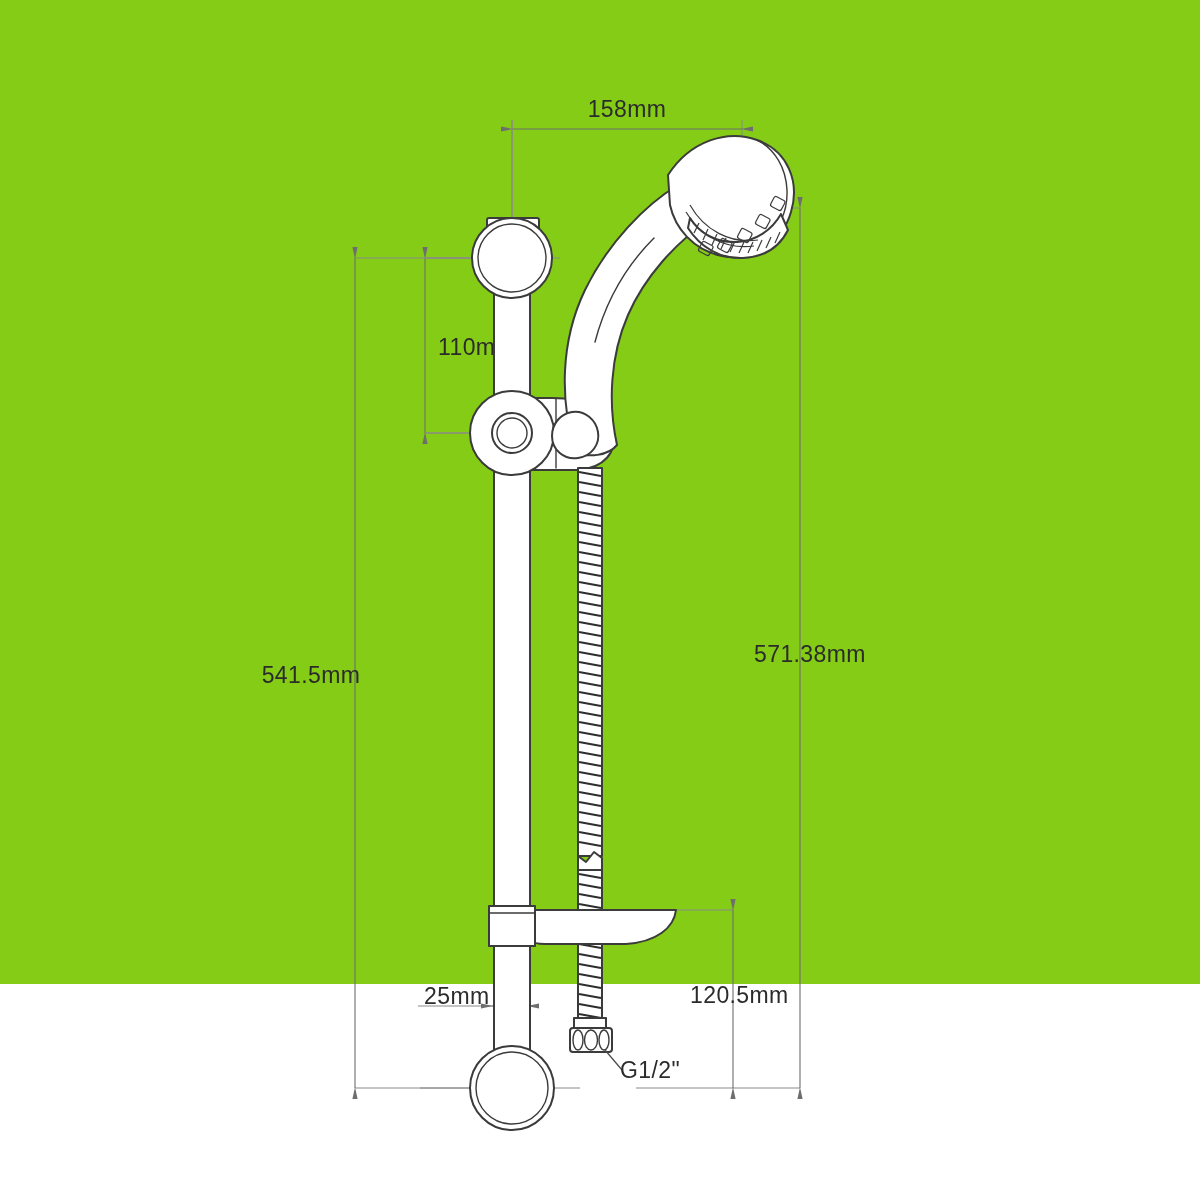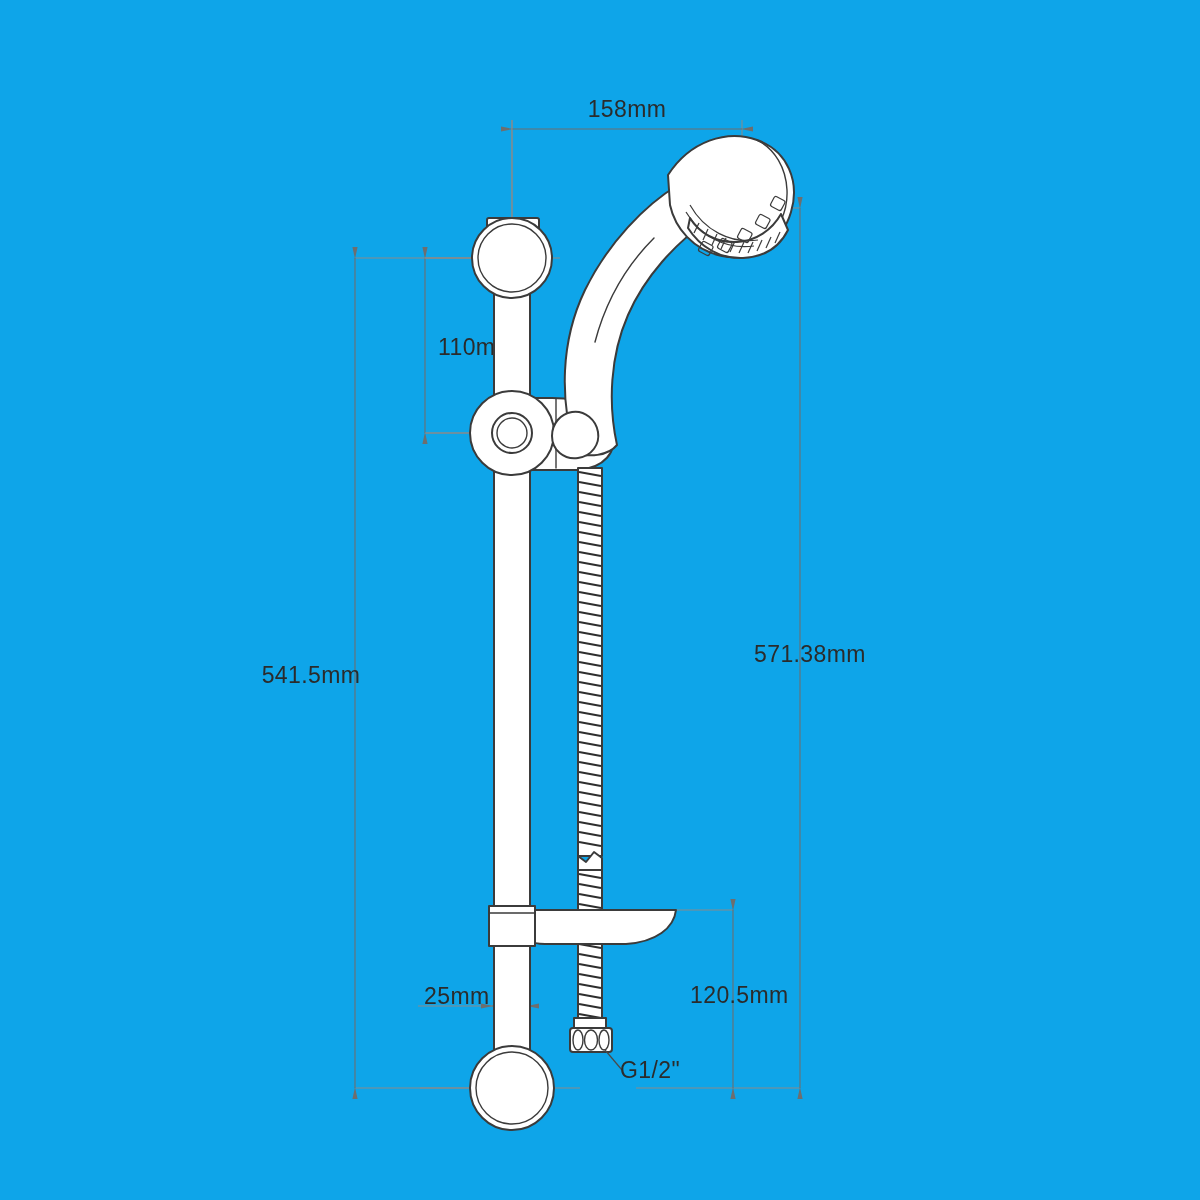--- a/index.html
+++ b/index.html
@@ -10,22 +10,22 @@
   }
   body {
     width: 1200px;
     height: 1200px;
     font-family: "Liberation Sans", sans-serif;
     overflow: hidden;
   }
   #drawing-root {
     position: relative;
     width: 1200px;
-    height: 1200px;
-    background: #0ea5e9;
+    height: 984px;
+    background: #84cc16;
   }
   svg#tech-drawing {
     display: block;
     width: 1200px;
     height: 1200px;
   }
   .dim-text {
     font-family: "Liberation Sans", sans-serif;
     font-size: 23px;
     fill: #2b2b2b;

